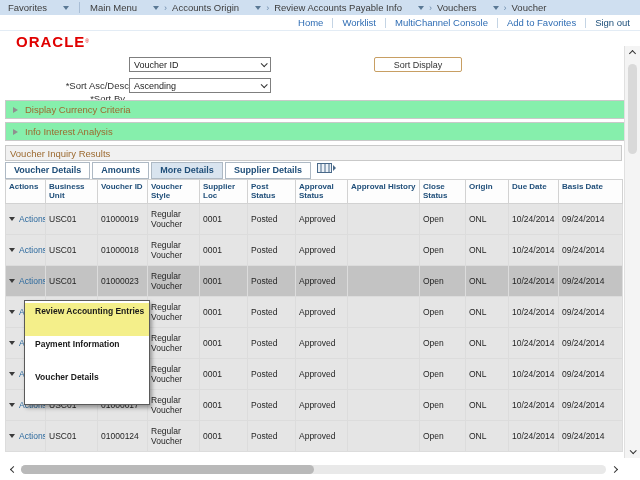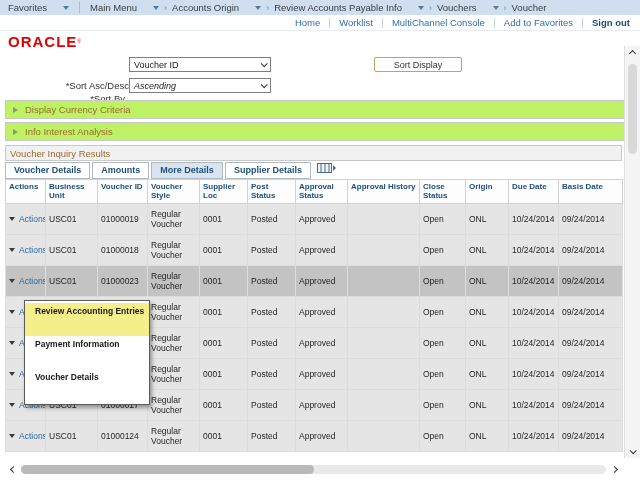--- a/index.html
+++ b/index.html
@@ -21,25 +21,25 @@
   .tri-down-sm { width:0; height:0; border-left:3px solid transparent; border-right:3px solid transparent; border-top:4px solid #5a7894; }
 
   
   .toolbar {
     position:absolute; top:15px; left:0; right:0; height:16px;
     background:#fff; border-bottom:1px solid #e3ecf5;
     display:flex; justify-content:flex-end; align-items:center;
     font-size:9.5px; padding-right:10px; white-space:nowrap;
   }
   .tool-link { color:#2f6db4; cursor:pointer; }
-  .tool-link.signout { color:#1c4e79; font-weight:bold; }
+  .tool-link.signout { color:#1c4e79; font-weight:normal; }
   .tool-divider { width:1px; height:10px; background:#c4d4e4; margin:0 9px; }
 
   
-  .logo-row { position:absolute; top:30px; left:8px; height:22px; display:flex; align-items:center; }
+  .logo-row { position:absolute; top:30px; left:16px; height:22px; display:flex; align-items:center; }
   .oracle-logo { color:#e00000; font-weight:bold; font-size:15px; letter-spacing:1px; }
   .oracle-reg { color:#e00000; font-size:5px; vertical-align:top; }
 
   
   .sort-label { position:absolute; width:125px; text-align:right; font-size:9.5px; color:#333; }
   .sel-box {
     position:absolute; left:129px; width:142px; height:15px;
     border:1px solid #7f7f7f; background:#fff; display:flex; align-items:center;
     justify-content:space-between; padding:0 4px; font-size:9px; color:#222; cursor:pointer;
   }
@@ -50,21 +50,21 @@
   .chev.right { transform:rotate(-45deg); }
   .btn-sort {
     position:absolute; left:374px; top:57px; width:88px; height:15px;
     background:#fff; border:1px solid #c89f63; border-radius:2px;
     font-size:9px; color:#333; display:flex; align-items:center; justify-content:center; cursor:pointer;
   }
 
   
   .section-bar {
     position:absolute; left:5px; width:624px; height:19px;
-    background:#bef264; border:1px solid #c9c9c9;
+    background:#86efac; border:1px solid #c9c9c9;
     display:flex; align-items:center; gap:7px; padding-left:7px; cursor:pointer;
   }
   .tri-right { width:0; height:0; border-top:3.5px solid transparent; border-bottom:3.5px solid transparent; border-left:5px solid #8f8f8f; }
   .section-label { font-size:9.5px; color:#9c6a30; }
 
   
   .results { position:absolute; left:5px; top:145px; width:617px; }
   .results-band {
     height:16px; background:#f1f1f1; border:1px solid #c9c9c9;
     display:flex; align-items:center; padding-left:4px;
@@ -172,21 +172,21 @@
 </div>
 
 <div class="sort-label" style="top:59px; left:0;margin-top:34px;">*Sort By</div>
 <div class="sel-box" style="top:57px;">
   <span>Voucher ID</span>
   <span class="chev down"></span>
 </div>
 <button class="btn-sort">Sort Display</button>
 
 <div class="sort-label" style="top:80px; left:4px;">*Sort Asc/Desc</div>
-<div class="sel-box" style="top:78px;font-style:italic;">
+<div class="sel-box" style="top:78px;">
   <span>Ascending</span>
   <span class="chev down"></span>
 </div>
 
 <div class="section-bar" style="top:100px;">
   <span class="tri-right"></span>
   <span class="section-label">Display Currency Criteria</span>
 </div>
 <div class="section-bar" style="top:122px;">
   <span class="tri-right"></span>

